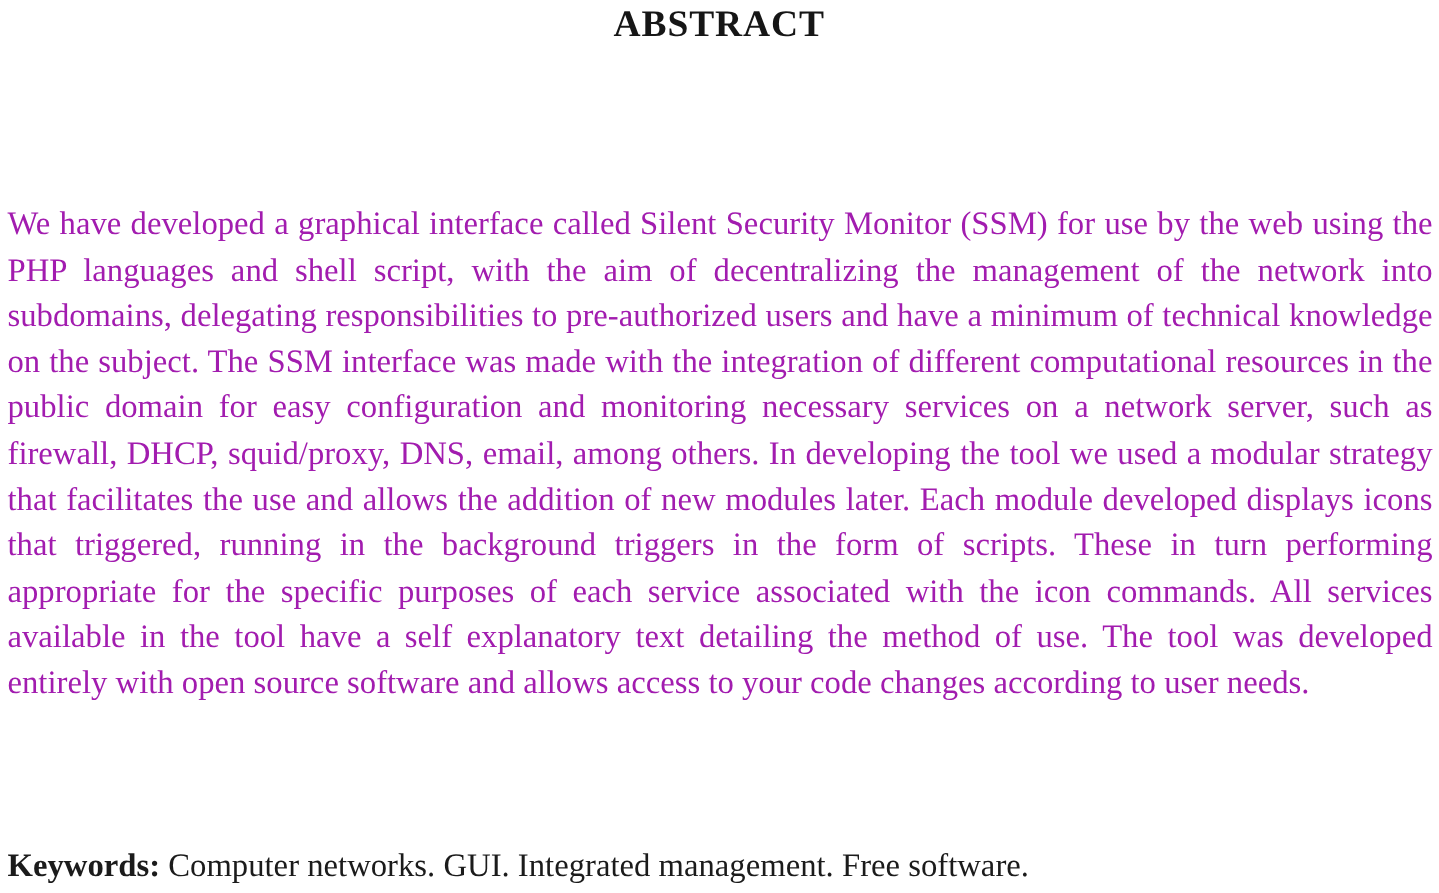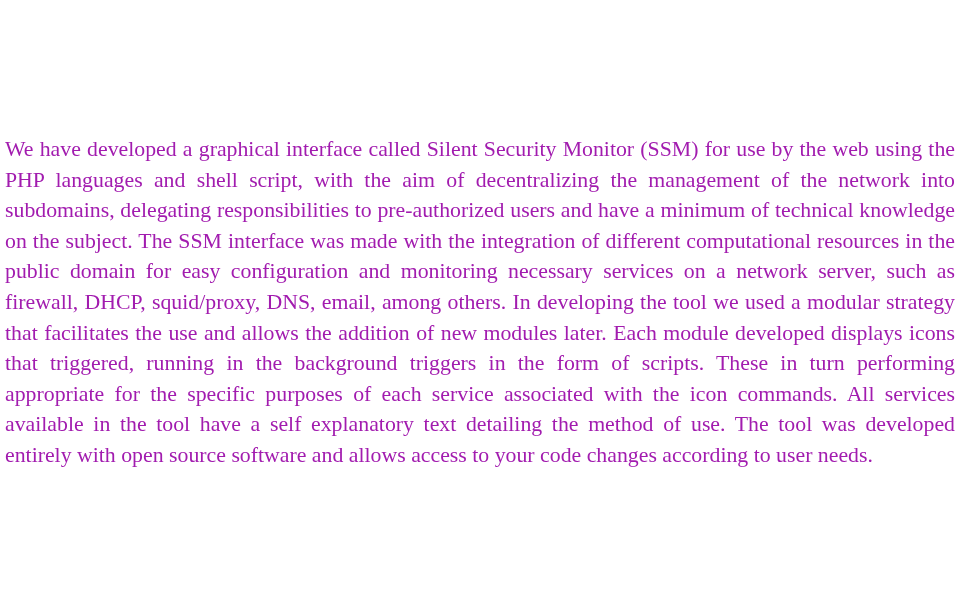--- a/index.html
+++ b/index.html
@@ -69,19 +69,24 @@
   }
   .keywords-values {
     font-weight: normal;
   }
 </style>
 </head>
 <body>
 
 <div class="page">
 
+  <h1 class="section-title">ABSTRACT</h1>
 
   <div class="abstract-body">
     <p>We have developed a graphical interface called Silent Security Monitor (SSM) for use by the web using the PHP languages and shell script, with the aim of decentralizing the management of the network into subdomains, delegating responsibilities to pre-authorized users and have a minimum of technical knowledge on the subject. The SSM interface was made with the integration of different computational resources in the public domain for easy configuration and monitoring necessary services on a network server, such as firewall, DHCP, squid/proxy, DNS, email, among others. In developing the tool we used a modular strategy that facilitates the use and allows the addition of new modules later. Each module developed displays icons that triggered, running in the background triggers in the form of scripts. These in turn performing appropriate for the specific purposes of each service associated with the icon commands. All services available in the tool have a self explanatory text detailing the method of use. The tool was developed entirely with open source software and allows access to your code changes according to user needs.</p>
   </div>
 
+  <div class="keywords-line">
+    <span class="keywords-label">Keywords:</span>
+    <span class="keywords-values">Computer networks. GUI. Integrated management. Free software.</span>
+  </div>
 
 </div>
 
 </body></html>

